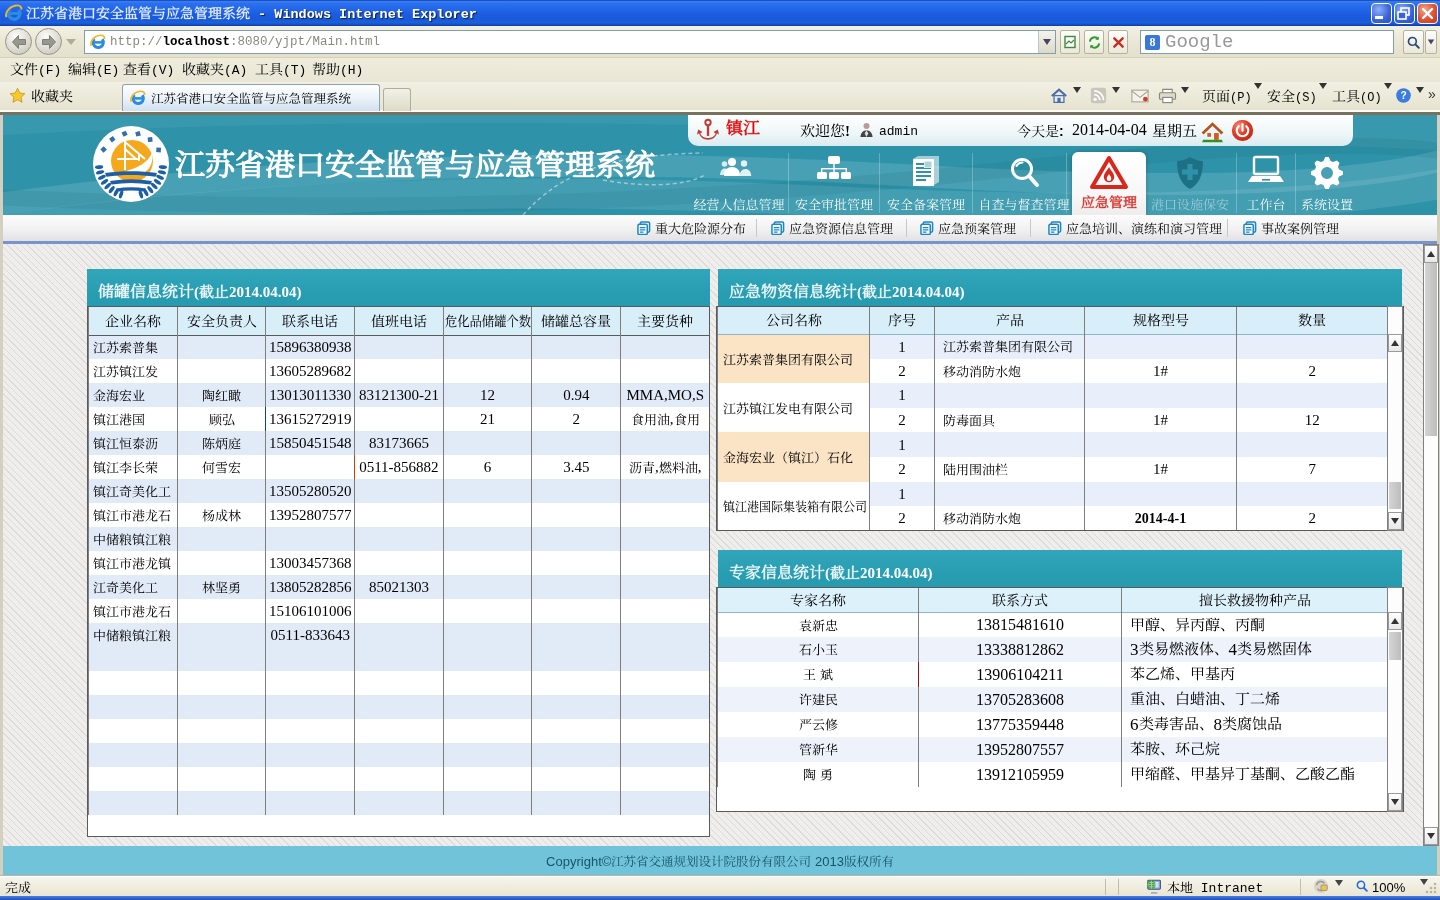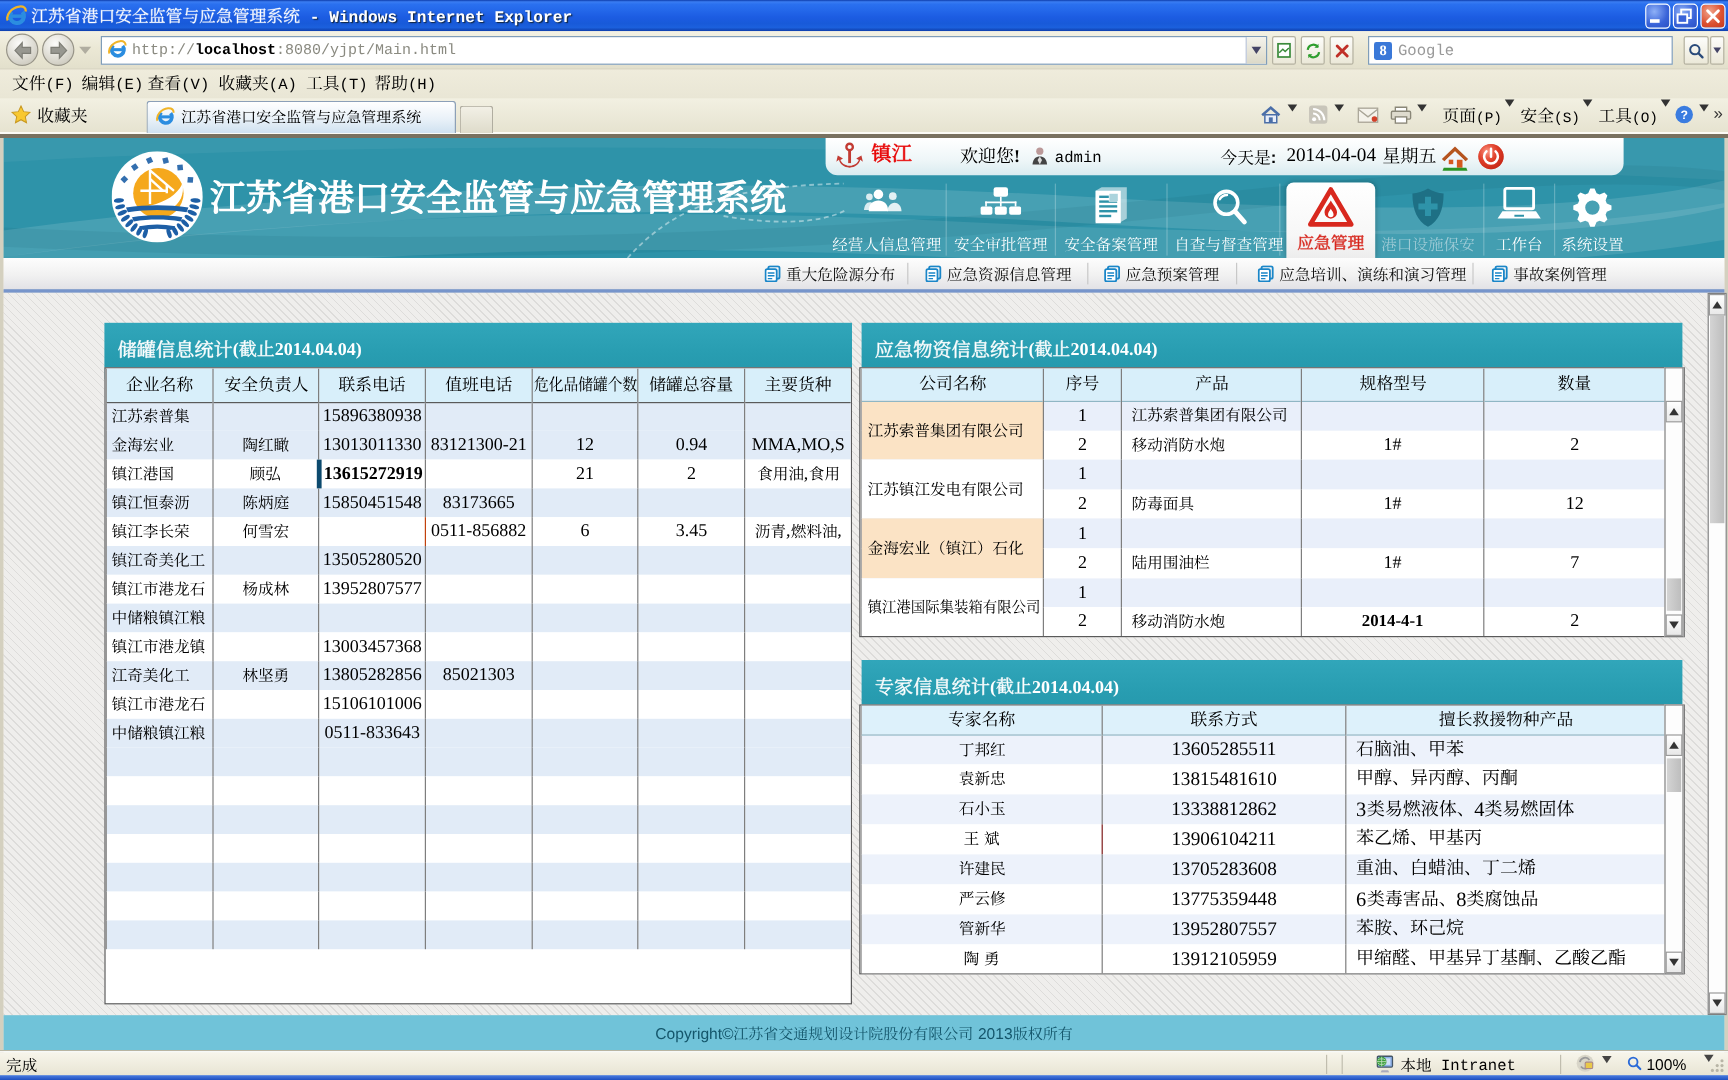--- a/index.html
+++ b/index.html
@@ -136,21 +136,21 @@
         <path d="M12.5 1.5v3.6h-3.6zM3.5 14.5v-3.6h3.6z" fill="#2f9e2f"></path>
       </svg>
     </div>
 <div class="tbtn" style="left:1108px;width:20px">
       <svg width="13" height="13" viewBox="0 0 14 14">
         <path d="M2.5 2.5l9 9M11.5 2.5l-9 9" stroke="#c03028" stroke-width="2.6" stroke-linecap="round"></path>
       </svg>
     </div>
 <div class="abs" style="left:1140px;top:4px;width:254px;height:24px;background:#fff;border:1px solid #7f9db9;display:flex;align-items:center">
 <span style="margin:0 5px 0 4px;width:15px;height:15px;background:#3a78d8;border-radius:2px;color:#fff;font-size:12px;font-weight:bold;display:flex;align-items:center;justify-content:center" class="ser">8</span>
-<span class="mono" style="font-size:13px;color:#999">Google</span>
+<span class="mono" style="font-size:19px;color:#999">Google</span>
     </div>
 <div class="tbtn" style="left:1403px;width:21px">
       <svg width="15" height="15" viewBox="0 0 20 20">
         <circle cx="8.5" cy="8.5" r="5.2" fill="none" stroke="#2a4a7a" stroke-width="2.2"></circle>
         <path d="M12.5 12.5 17 17" stroke="#2a4a7a" stroke-width="2.6" stroke-linecap="round"></path>
       </svg>
     </div>
 <div class="tbtn" style="left:1425px;width:12px">
       <span class="tri-d" style="border-top-color:#446;transform:scale(.8)"></span>
     </div>
@@ -721,20 +721,35 @@
               <use href="#u666e" x="750"></use>
               <use href="#u96c6" x="1000"></use>
             </svg></td>
           <td style="border-left:1px solid #7e7e7e;text-align:center;"></td>
           <td style="border-left:1px solid #7e7e7e;text-align:center;"><span class="ser" style="font-size:15px;">15896380938</span></td>
           <td style="border-left:1px solid #7e7e7e;text-align:center;"></td>
           <td style="border-left:1px solid #7e7e7e;text-align:center;"></td>
           <td style="border-left:1px solid #7e7e7e;text-align:center;"></td>
           <td style="border-left:1px solid #7e7e7e;text-align:center;"></td>
         </tr>
+        <tr style="height:24px;background:#fff">
+          <td style="border-left:1px solid #7e7e7e;text-align:left;padding-left:4px;"><svg class="z" style="width:65.0px;height:13px;" viewBox="0 -220 1250 250">
+              <use href="#u6c5f" x="0"></use>
+              <use href="#u82cf" x="250"></use>
+              <use href="#u9547" x="500"></use>
+              <use href="#u6c5f" x="750"></use>
+              <use href="#u53d1" x="1000"></use>
+            </svg></td>
+          <td style="border-left:1px solid #7e7e7e;text-align:center;"></td>
+          <td style="border-left:1px solid #7e7e7e;text-align:center;"><span class="ser" style="font-size:15px;">13605289682</span></td>
+          <td style="border-left:1px solid #7e7e7e;text-align:center;"></td>
+          <td style="border-left:1px solid #7e7e7e;text-align:center;"></td>
+          <td style="border-left:1px solid #7e7e7e;text-align:center;"></td>
+          <td style="border-left:1px solid #7e7e7e;text-align:center;"></td>
+        </tr>
         <tr style="height:24px;background:#e1ebf7">
           <td style="border-left:1px solid #7e7e7e;text-align:left;padding-left:4px;"><svg class="z" style="width:52.0px;height:13px;" viewBox="0 -220 1000 250">
               <use href="#u91d1" x="0"></use>
               <use href="#u6d77" x="250"></use>
               <use href="#u5b8f" x="500"></use>
               <use href="#u4e1a" x="750"></use>
             </svg></td>
           <td style="border-left:1px solid #7e7e7e;text-align:center;"><svg class="z" style="width:39.0px;height:13px;" viewBox="0 -220 750 250">
               <use href="#u9676" x="0"></use>
               <use href="#u7ea2" x="250"></use>
@@ -750,21 +765,21 @@
           <td style="border-left:1px solid #7e7e7e;text-align:left;padding-left:4px;"><svg class="z" style="width:52.0px;height:13px;" viewBox="0 -220 1000 250">
               <use href="#u9547" x="0"></use>
               <use href="#u6c5f" x="250"></use>
               <use href="#u6e2f" x="500"></use>
               <use href="#u56fd" x="750"></use>
             </svg></td>
           <td style="border-left:1px solid #7e7e7e;text-align:center;"><svg class="z" style="width:26.0px;height:13px;" viewBox="0 -220 500 250">
               <use href="#u987e" x="0"></use>
               <use href="#u5f18" x="250"></use>
             </svg></td>
-          <td style="border-left:4px solid #0c4a6e;text-align:center;font-weight:bold;"><span class="ser" style="font-size:15px;">13615272919</span></td>
+          <td style="border-left:1px solid #0c4a6e;text-align:center;"><span class="ser" style="font-size:15px;">13615272919</span></td>
           <td style="border-left:1px solid #7e7e7e;text-align:center;"></td>
           <td style="border-left:1px solid #7e7e7e;text-align:center;"><span class="ser" style="font-size:15px;">21</span></td>
           <td style="border-left:1px solid #7e7e7e;text-align:center;"><span class="ser" style="font-size:15px;">2</span></td>
           <td style="border-left:1px solid #7e7e7e;text-align:center;"><svg class="z" style="width:39.0px;height:13px;" viewBox="0 -220 750 250">
               <use href="#u98df" x="0"></use>
               <use href="#u7528" x="250"></use>
               <use href="#u6cb9" x="500"></use>
             </svg><span class="ser" style="font-size:15px">,</span><svg class="z" style="width:26.0px;height:13px;" viewBox="0 -220 500 250">
               <use href="#u98df" x="0"></use>
               <use href="#u7528" x="250"></use>
@@ -1196,38 +1211,20 @@
             </svg></td>
           <td style="border-left:1px solid #7e7e7e;text-align:center"><svg class="z" style="width:112.0px;height:14px;" viewBox="0 -220 2000 250">
               <use href="#u64c5" x="0"></use>
               <use href="#u957f" x="250"></use>
               <use href="#u6551" x="500"></use>
               <use href="#u63f4" x="750"></use>
               <use href="#u7269" x="1000"></use>
               <use href="#u79cd" x="1250"></use>
               <use href="#u4ea7" x="1500"></use>
               <use href="#u54c1" x="1750"></use>
-            </svg></td>
-        </tr>
-        <tr style="height:25px;background:#edf2fb">
-          <td style="border-left:1px solid #7e7e7e;text-align:center"><svg class="z" style="width:13.0px;height:13px;" viewBox="0 -220 250 250">
-              <use href="#u4e01" x="0"></use>
-            </svg><svg class="z" style="width:13.0px;height:13px;" viewBox="0 -220 250 250">
-              <use href="#u90a6" x="0"></use>
-            </svg><svg class="z" style="width:13.0px;height:13px;" viewBox="0 -220 250 250">
-              <use href="#u7ea2" x="0"></use>
-            </svg></td>
-          <td style="border-left:1px solid #7e7e7e;text-align:center"><span class="ser" style="font-size:16px;">13605285511</span></td>
-          <td style="border-left:1px solid #7e7e7e;padding-left:8px"><svg class="z" style="width:90.0px;height:15px;" viewBox="0 -220 1500 250">
-              <use href="#u77f3" x="0"></use>
-              <use href="#u8111" x="250"></use>
-              <use href="#u6cb9" x="500"></use>
-              <use href="#u3001" x="750"></use>
-              <use href="#u7532" x="1000"></use>
-              <use href="#u82ef" x="1250"></use>
             </svg></td>
         </tr>
         <tr style="height:25px;background:#fff">
           <td style="border-left:1px solid #7e7e7e;text-align:center"><svg class="z" style="width:13.0px;height:13px;" viewBox="0 -220 250 250">
               <use href="#u8881" x="0"></use>
             </svg><svg class="z" style="width:13.0px;height:13px;" viewBox="0 -220 250 250">
               <use href="#u65b0" x="0"></use>
             </svg><svg class="z" style="width:13.0px;height:13px;" viewBox="0 -220 250 250">
               <use href="#u5fe0" x="0"></use>
             </svg></td>

